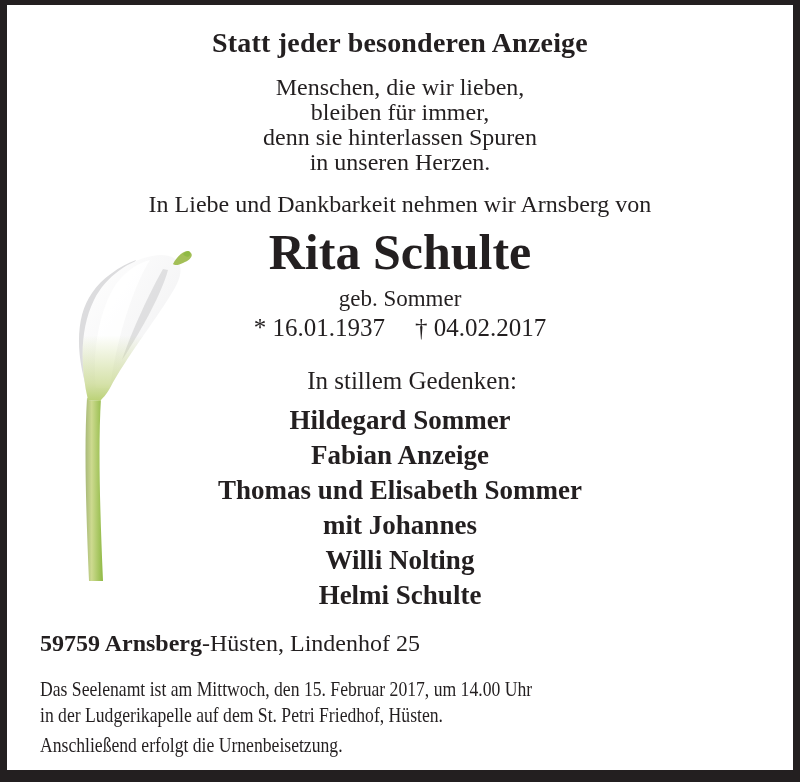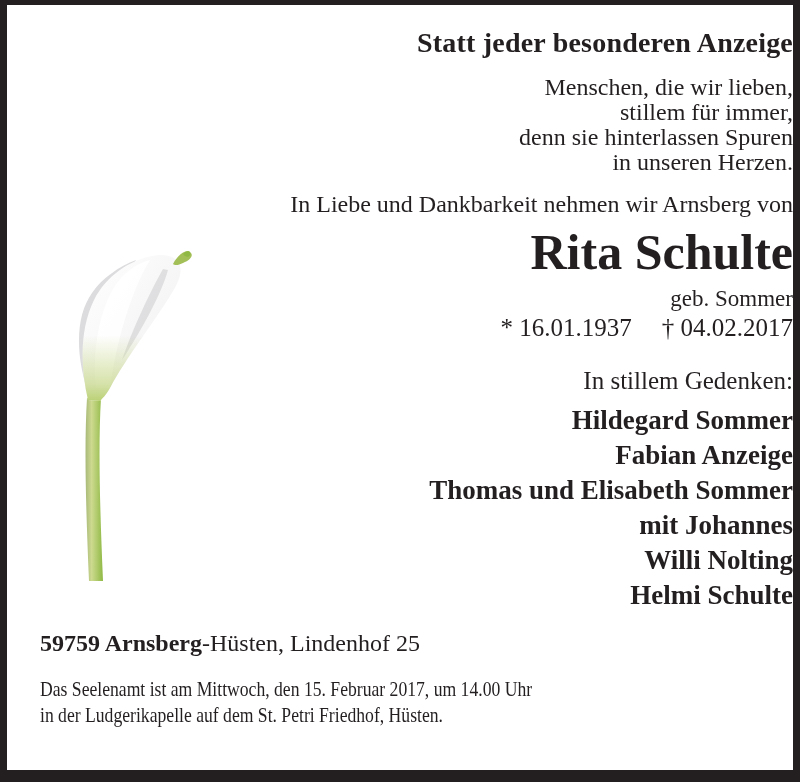--- a/index.html
+++ b/index.html
@@ -9,21 +9,21 @@
     box-sizing:border-box;
     background:#ffffff;
     border:solid #231f20;
     border-width:5px 7px 12px 7px;
     font-family:"Liberation Serif", serif;
     color:#231f20;
     overflow:hidden;
   }
   .content{position:absolute;inset:0;}
   .abs{position:absolute;}
-  .ctr{left:0;right:0;text-align:right;white-space:nowrap;}
+  .ctr{left:0;right:0;text-align:center;white-space:nowrap;}
   .header-line{top:22px;font-size:28px;font-weight:bold;letter-spacing:.2px;}
   .poem{top:70px;font-size:24px;line-height:25px;}
   .intro-line{top:186px;font-size:24px;}
   .deceased{top:222px;font-size:50px;font-weight:bold;line-height:50px;}
   .maiden{top:281px;font-size:23px;}
   .dates{top:309px;font-size:25px;}
   .dates .birth{margin-right:15px;}
   .dates .death{margin-left:15px;}
   .gedenken{top:362px;font-size:25px;padding-left:24px;}
   .mourners{top:398px;font-size:27px;font-weight:bold;line-height:35px;}
@@ -76,21 +76,21 @@
       <path d="M 18 152 C 10 118, 10 80, 24 52 C 36 28, 60 12, 82 8 C 98 5, 108 10, 110 18 C 112 26, 108 36, 100 48 C 84 74, 56 110, 40 140 C 36 147, 32 151, 30 153 Z" fill="url(#greenBase)"></path>
 
       <path d="M 103 16 C 107 8, 115 1, 120 4 C 124 7, 121 12, 113 15 C 109 17, 105 18, 103 16 Z" fill="#a3bf57"></path>
       <path d="M 113 6 C 117 2, 121 2, 120 7 C 119 10, 115 9, 113 6 Z" fill="#8fb944"></path>
     </svg>
 
     <div class="abs ctr header-line">Statt jeder besonderen Anzeige</div>
 
     <div class="abs ctr poem">
       <div>Menschen, die wir lieben,</div>
-      <div>stillem für immer,</div>
+      <div>bleiben für immer,</div>
       <div>denn sie hinterlassen Spuren</div>
       <div>in unseren Herzen.</div>
     </div>
 
     <div class="abs ctr intro-line">In Liebe und Dankbarkeit nehmen wir Arnsberg von</div>
 
     <div class="abs ctr deceased">Rita Schulte</div>
 
     <div class="abs ctr maiden">geb. Sommer</div>
 
@@ -111,15 +111,18 @@
 
     <div class="abs address">
       <span class="b">59759 Arnsberg</span><span>-Hüsten, Lindenhof 25</span>
     </div>
 
     <div class="abs service">
       <div class="squeeze">Das Seelenamt ist am Mittwoch, den 15. Februar 2017, um 14.00 Uhr</div>
       <div class="squeeze">in der Ludgerikapelle auf dem St. Petri Friedhof, Hüsten.</div>
     </div>
 
+    <div class="abs closing">
+      <div class="squeeze">Anschließend erfolgt die Urnenbeisetzung.</div>
+    </div>
 
   </div>
 </div>
 
 </body></html>

